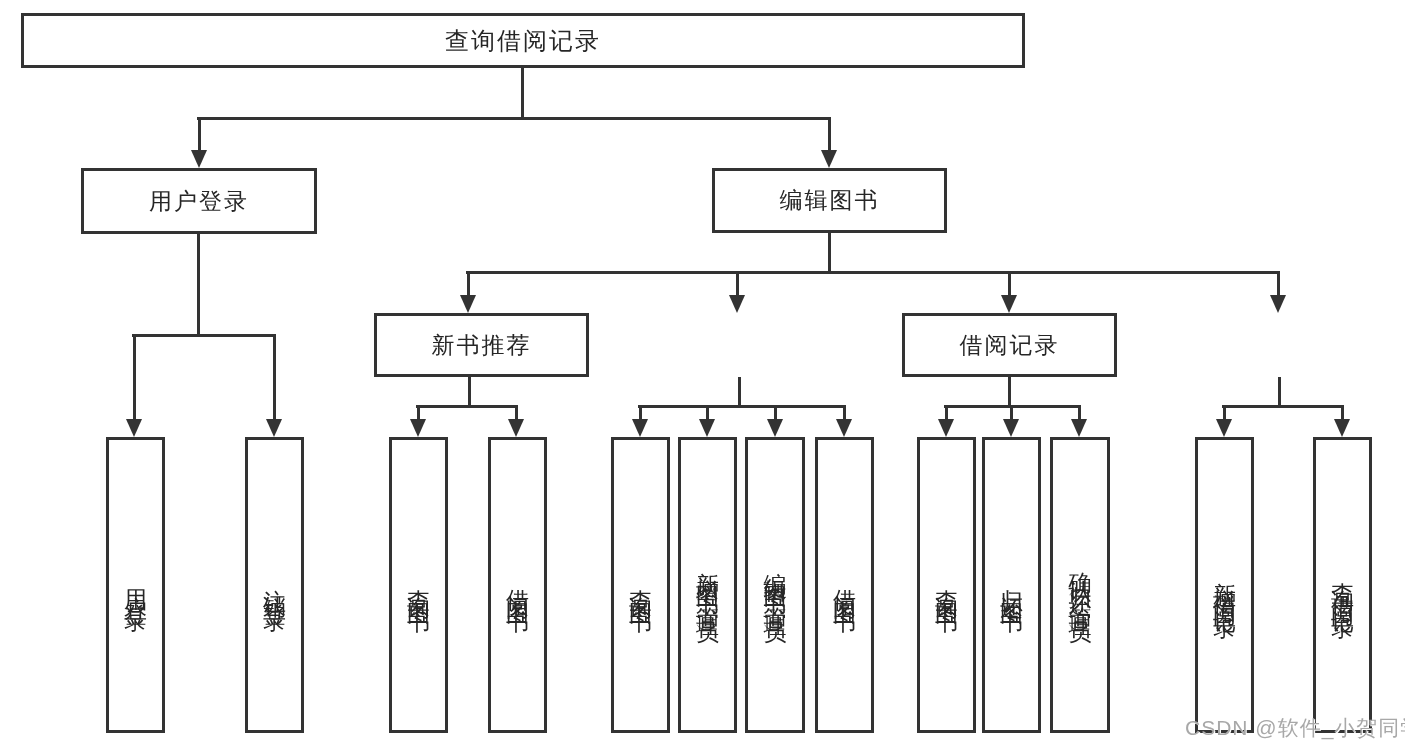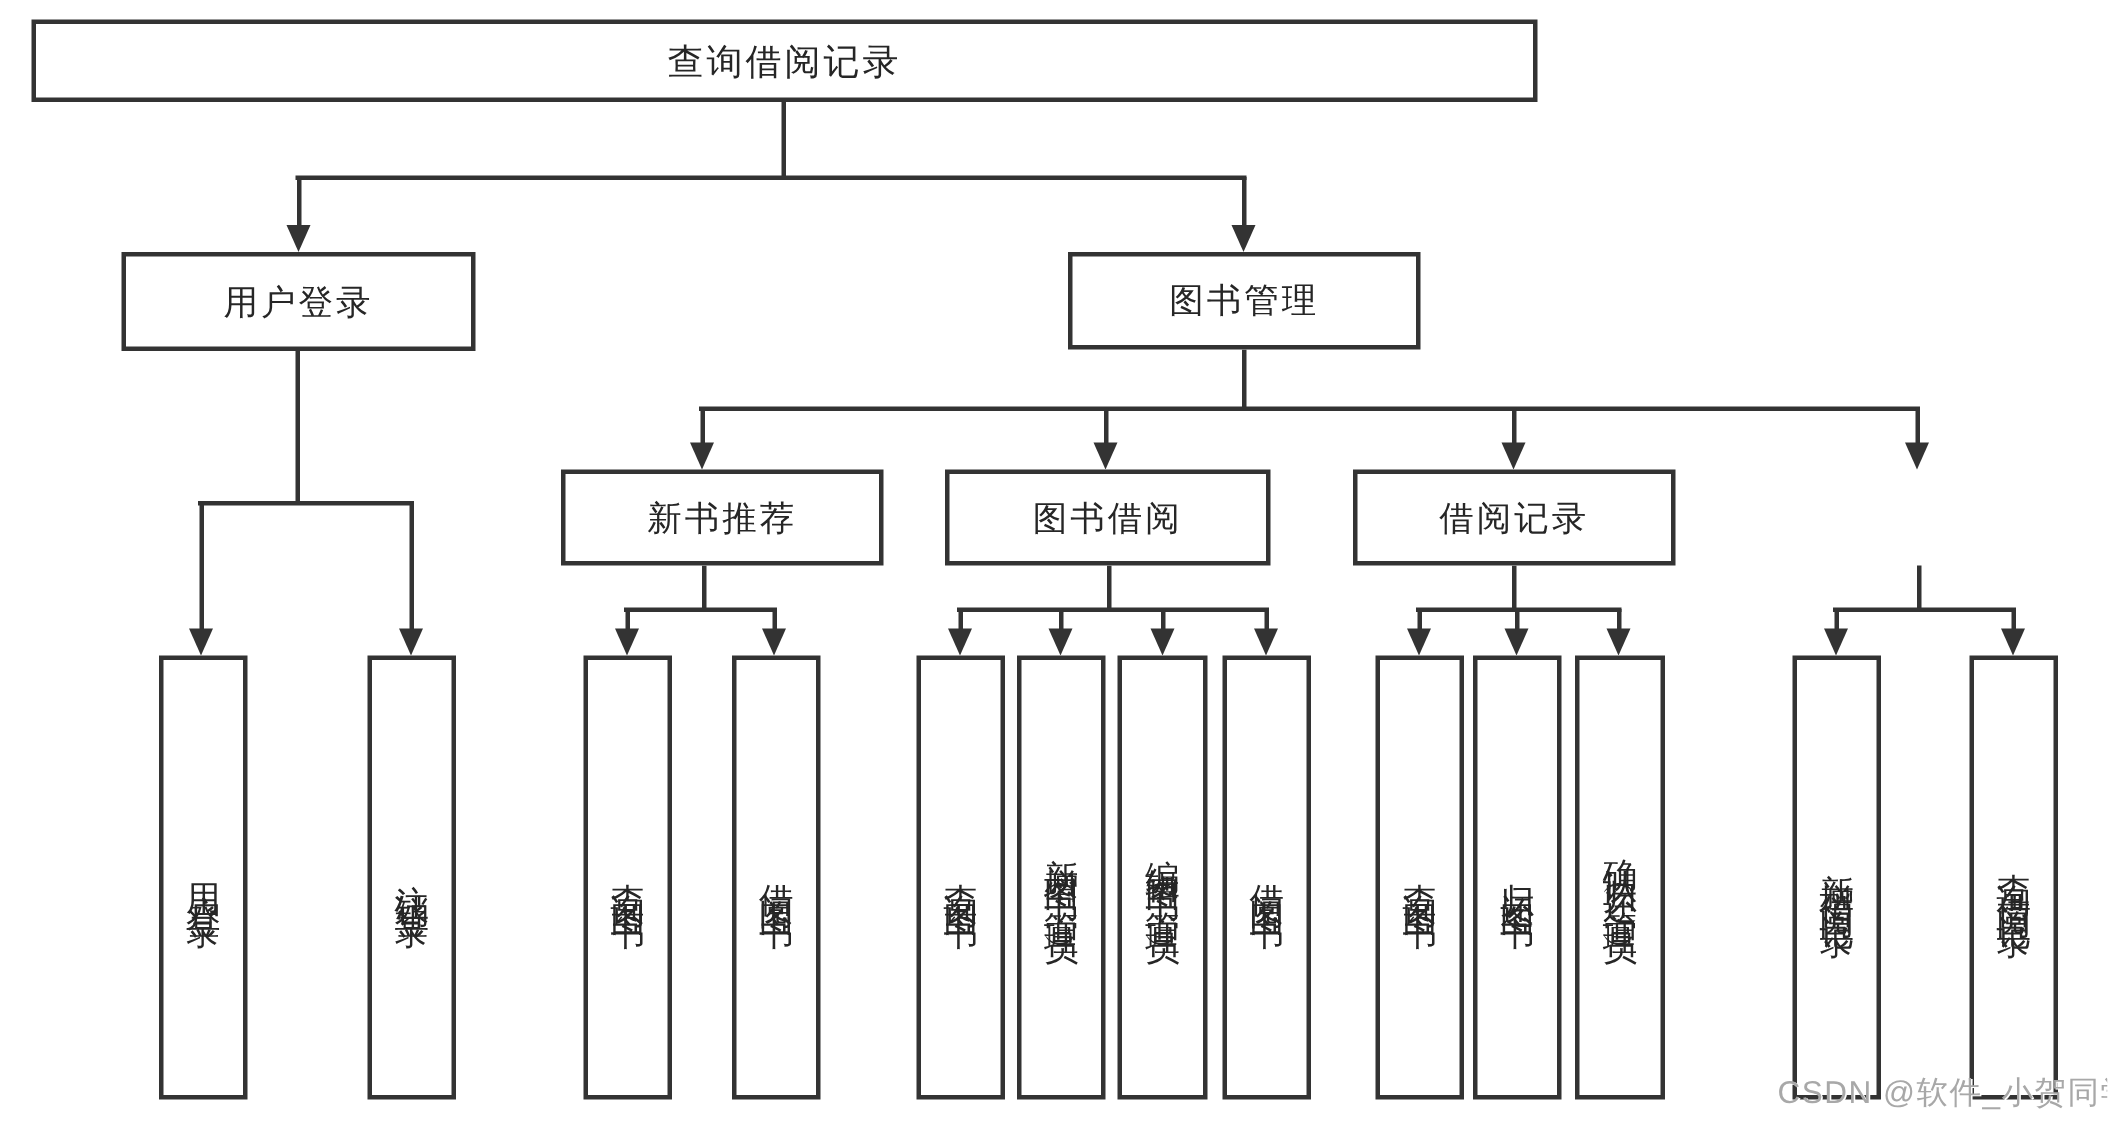--- a/index.html
+++ b/index.html
@@ -59,24 +59,23 @@
   }
 </style>
 </head>
 <body>
 
 <div class="canvas">
 
   <div class="node h root" style="left:21px; top:13px; width:1004px; height:55px">查询借阅记录</div>
 
   <div class="node h" style="left:81px; top:168px; width:236px; height:66px">用户登录</div>
-  <div class="node h" style="left:712px; top:168px; width:235px; height:65px">图书管理</div>
+  <div class="node h" style="left:712px; top:168px; width:235px; height:65px">编辑图书</div>
 
   <div class="node h" style="left:374px; top:313px; width:215px; height:64px">新书推荐</div>
-  <div class="node h" style="left:630px; top:313px; width:217px; height:64px">图书借阅</div>
   <div class="node h" style="left:902px; top:313px; width:215px; height:64px">借阅记录</div>
 
   <div class="node v" style="left:106px; top:437px; width:59px; height:296px">用户登录</div>
   <div class="node v" style="left:245px; top:437px; width:59px; height:296px">注销登录</div>
 
   <div class="node v" style="left:389px; top:437px; width:59px; height:296px">查询图书</div>
   <div class="node v" style="left:488px; top:437px; width:59px; height:296px">借阅图书</div>
 
   <div class="node v" style="left:611px; top:437px; width:59px; height:296px">查询图书</div>
   <div class="node v" style="left:678px; top:437px; width:59px; height:296px">新增图书（管理员）</div>

